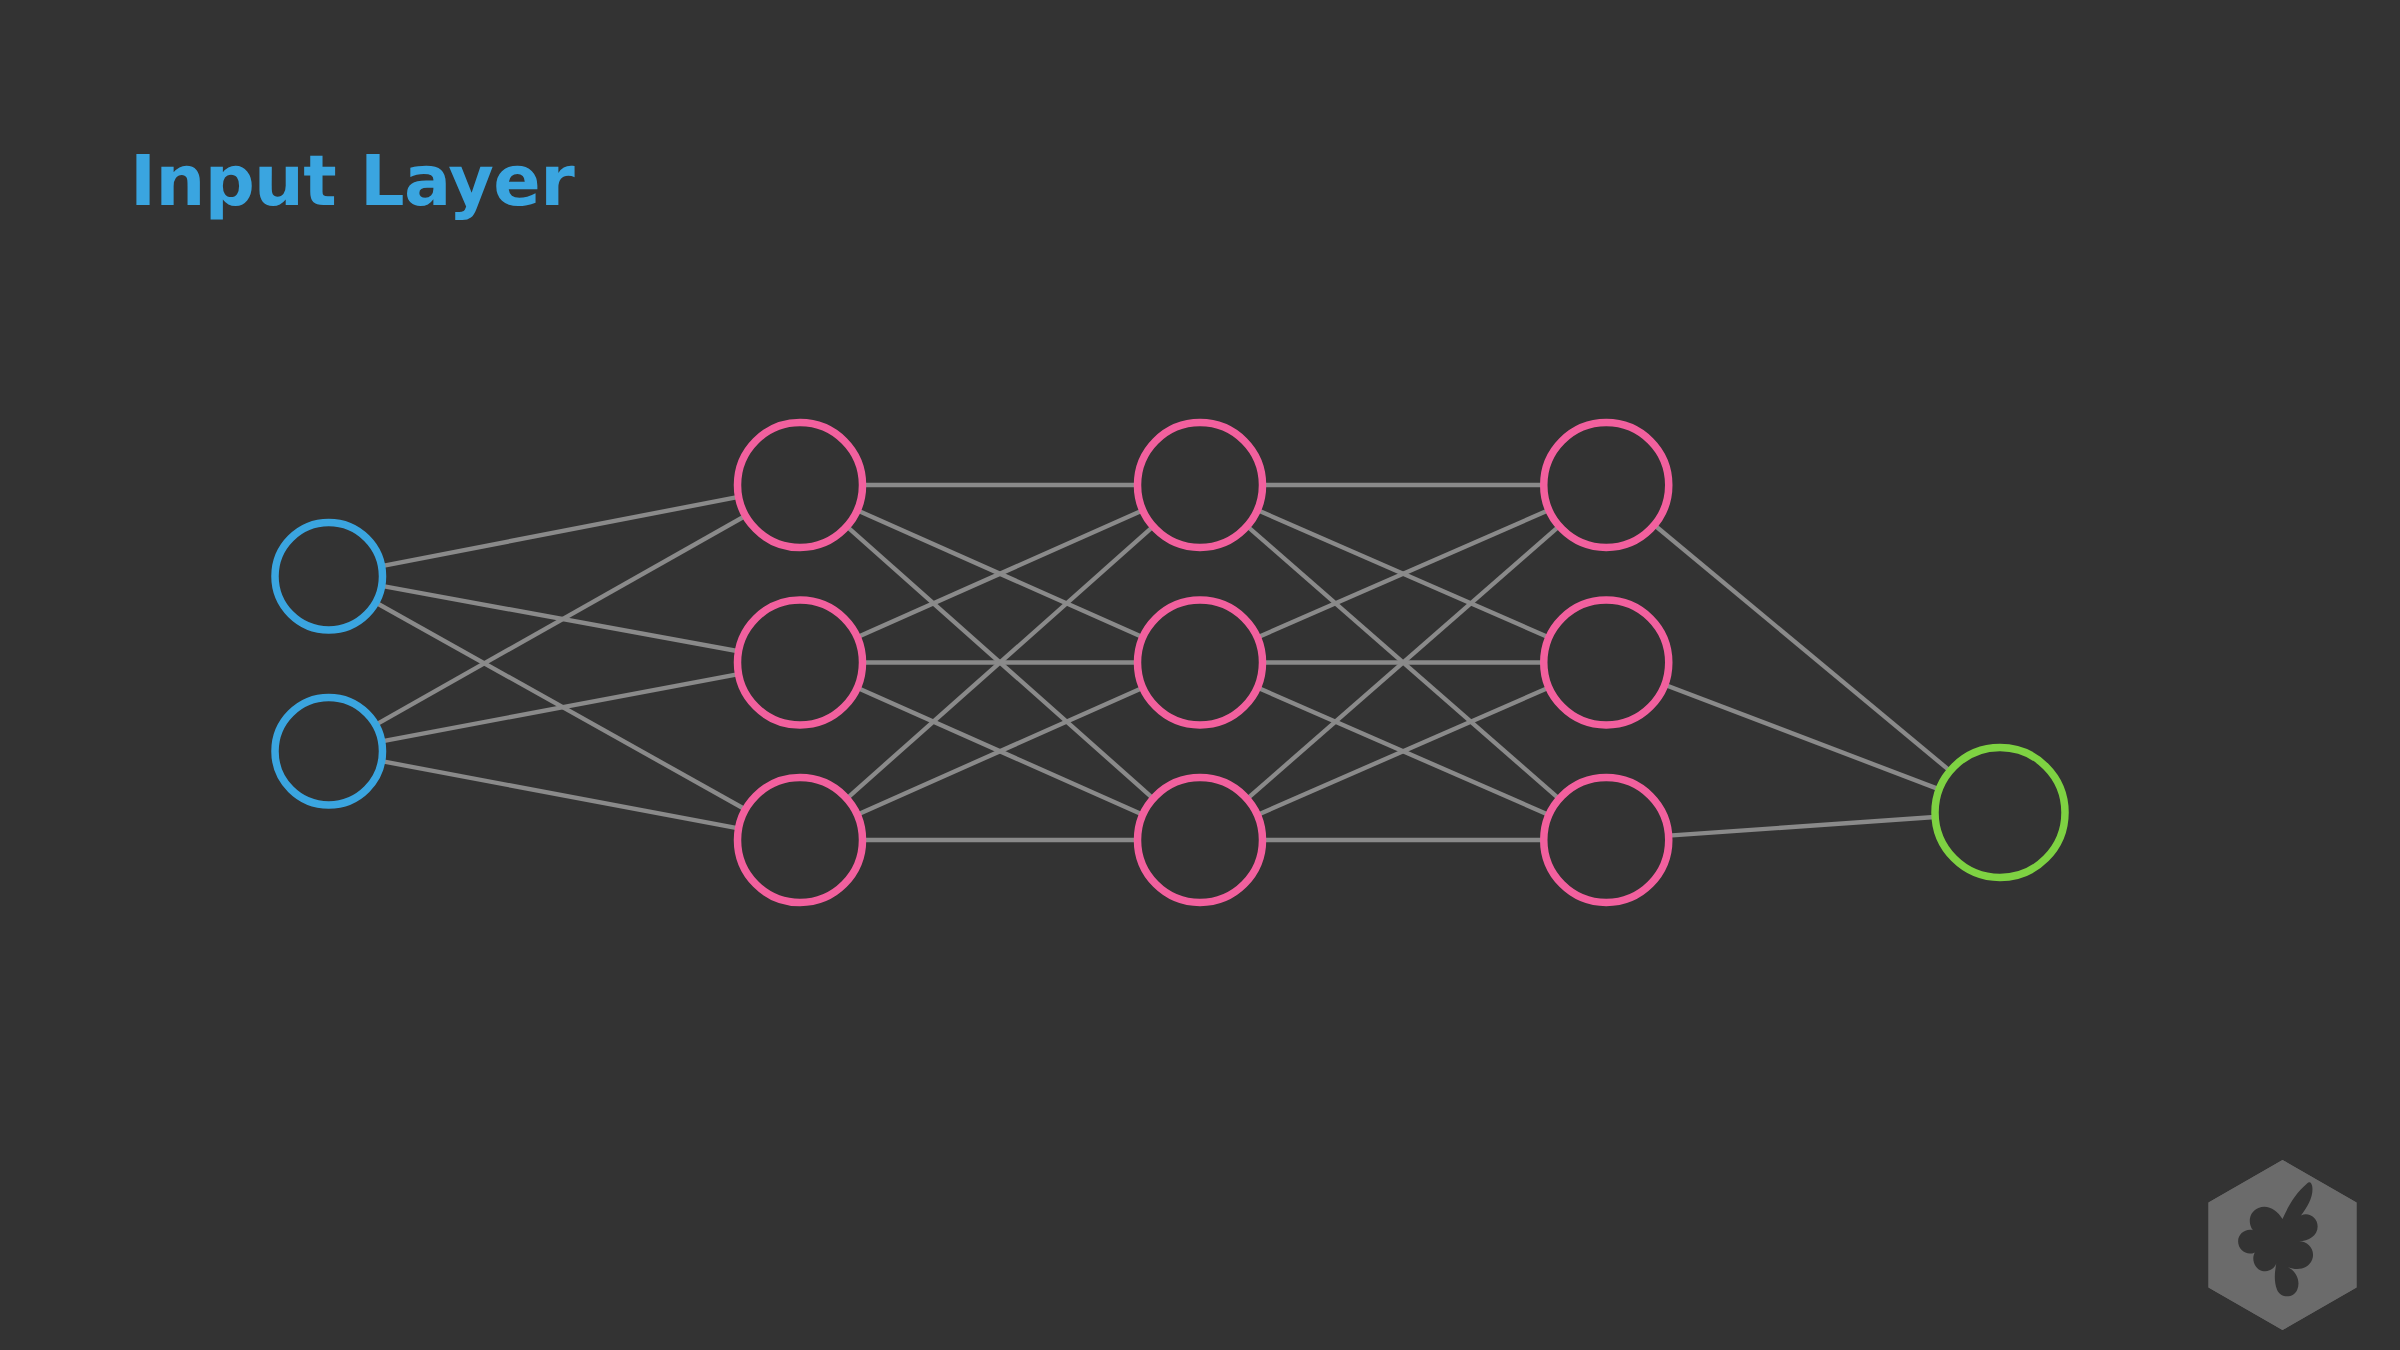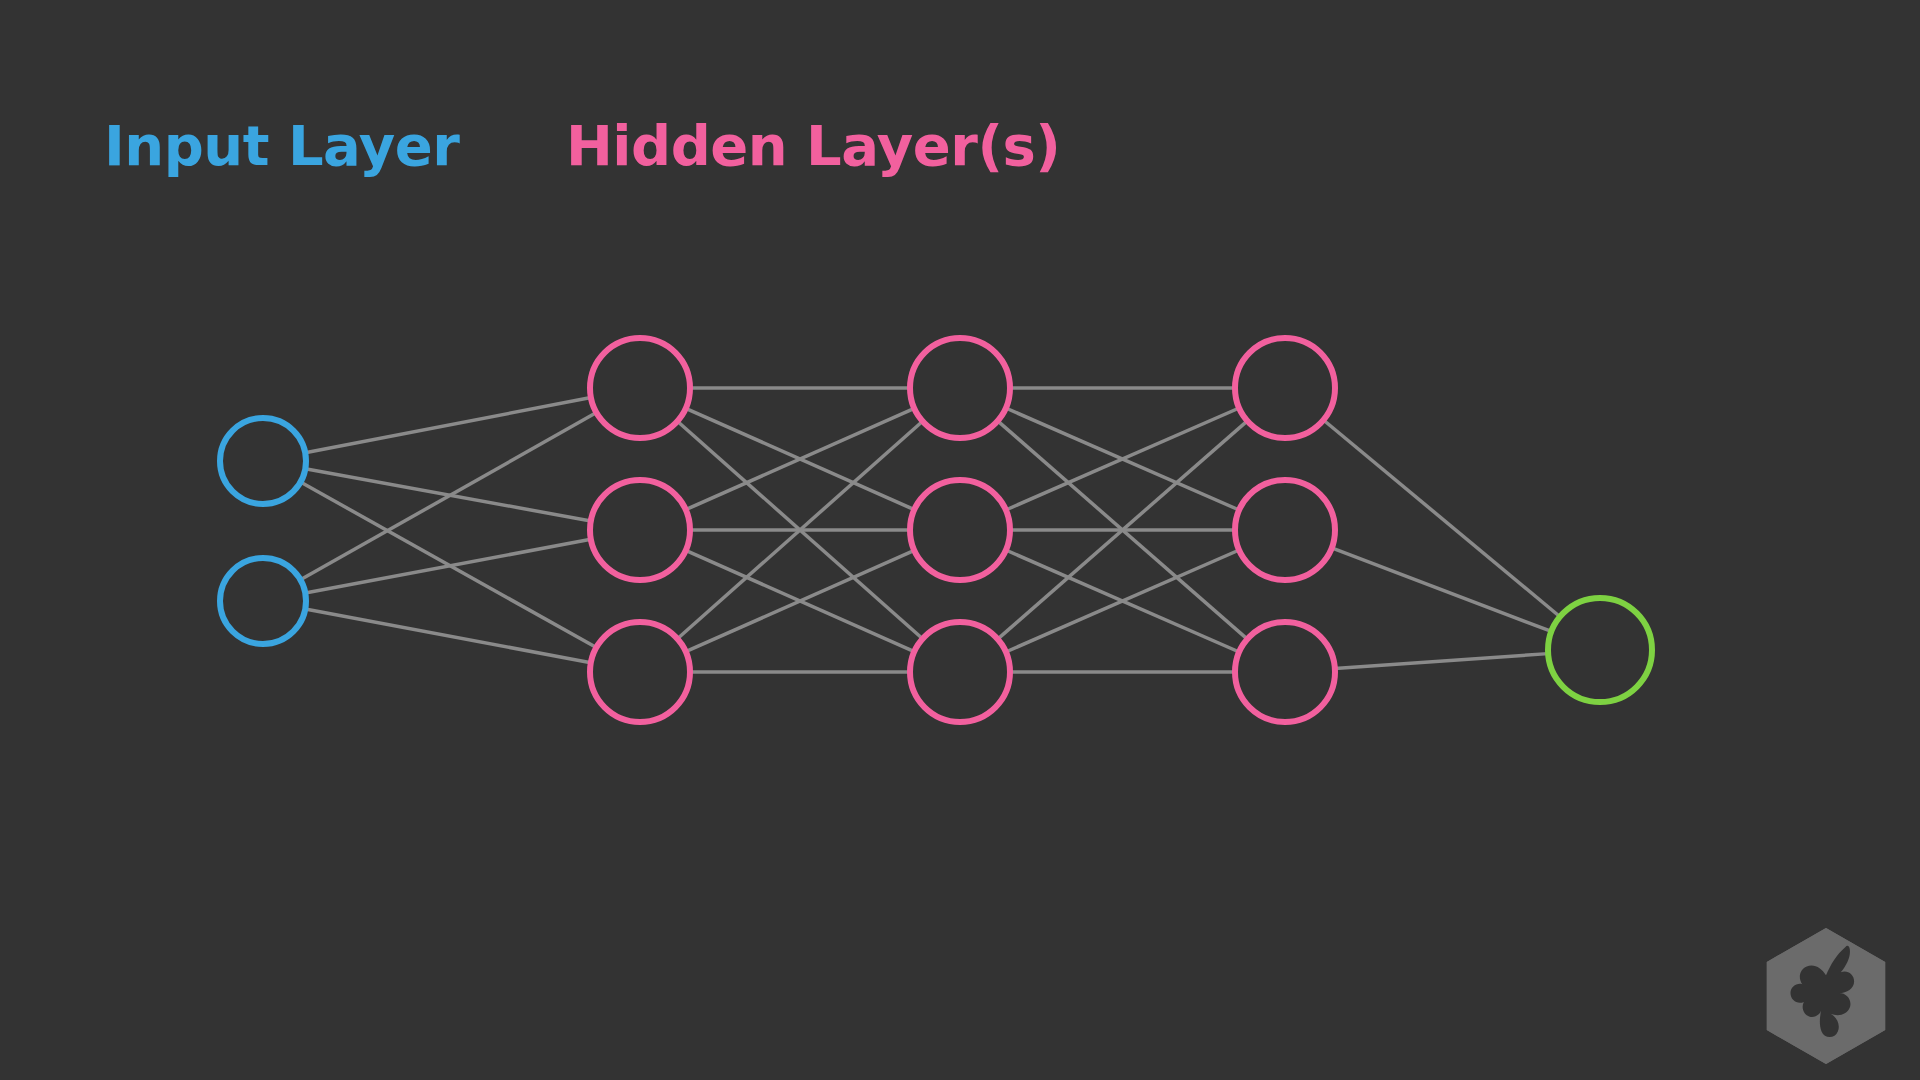--- a/index.html
+++ b/index.html
@@ -91,21 +91,20 @@
         <circle cx="960" cy="530" r="50" fill="none" stroke="#f2609e" stroke-width="6"></circle>
         <circle cx="960" cy="672" r="50" fill="none" stroke="#f2609e" stroke-width="6"></circle>
         <circle cx="1285" cy="388" r="50" fill="none" stroke="#f2609e" stroke-width="6"></circle>
         <circle cx="1285" cy="530" r="50" fill="none" stroke="#f2609e" stroke-width="6"></circle>
         <circle cx="1285" cy="672" r="50" fill="none" stroke="#f2609e" stroke-width="6"></circle>
         <circle cx="1600" cy="650" r="52" fill="none" stroke="#7ed242" stroke-width="6"></circle>
       </g>
   </svg>
 
   <div class="layer-label" id="label-input">Input Layer</div>
-  <div class="layer-label" id="label-hidden">Hidden Layer(s)</div>
 
   <svg id="watermark" viewBox="0 0 100 100" xmlns="http://www.w3.org/2000/svg">
     <path d="M50 4 L90 27 L90 73 L50 96 L10 73 L10 27 Z" fill="#6b6b6b" stroke="none" rx="8"></path>
     <path d="M50 4 L90 27 L90 73 L50 96 L10 73 L10 27 Z" fill="#6b6b6b"></path>
     <g fill="#333333">
       <path d="M63 17 C57 22 53 29 50 36 C47 31 42 28 37 30
                C32 32 31 38 34 42 C30 41 26 44 26 48
                C26 53 31 56 35 54 C33 58 35 63 39 64
                C43 65 47 62 47 58 C46 63 45 69 47 74
                C49 79 56 79 58 74 C60 69 57 64 53 62

